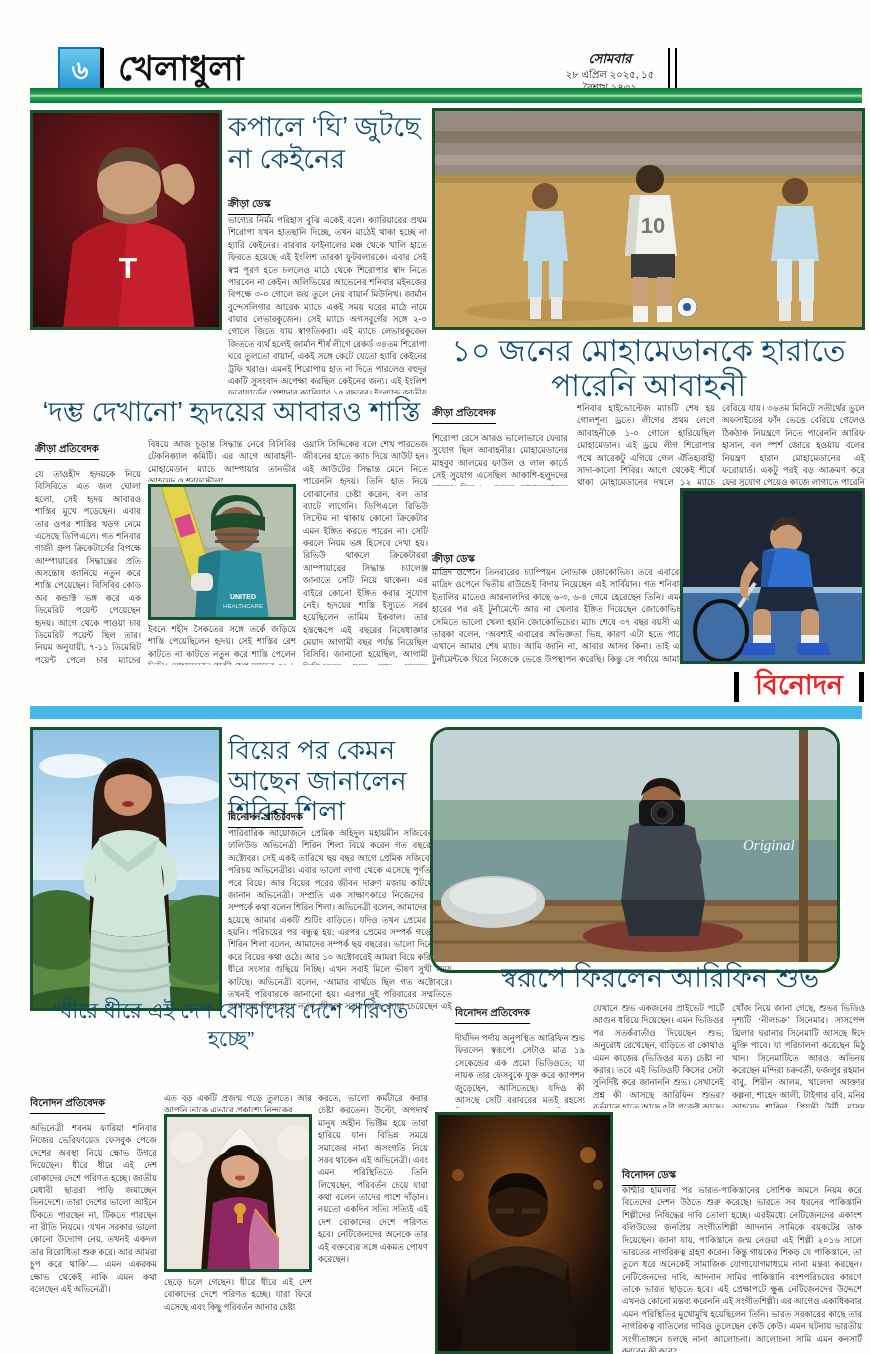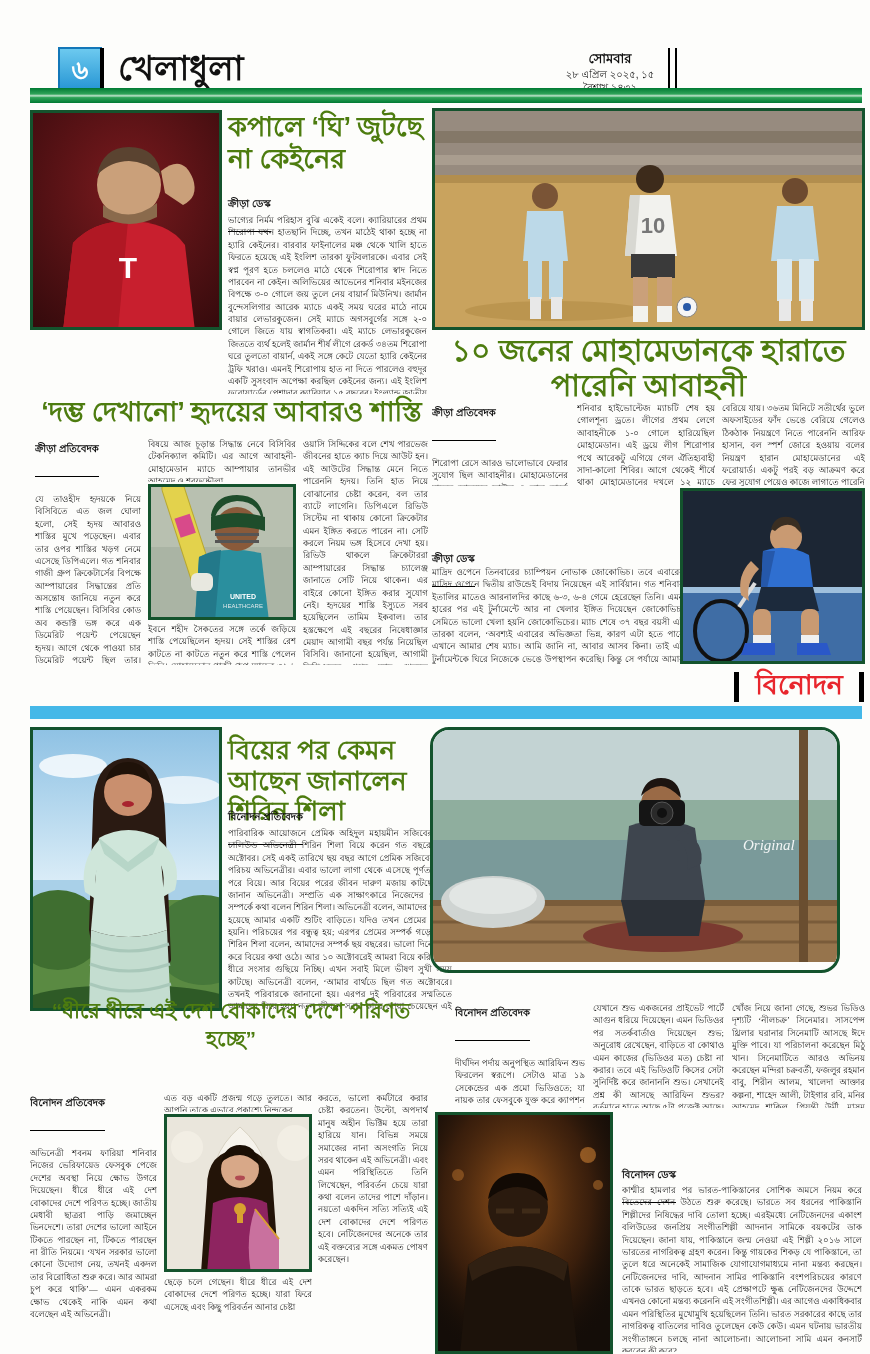--- a/index.html
+++ b/index.html
@@ -6,35 +6,35 @@
   .page{position:relative;width:870px;height:1354px;margin:0 auto;background:#fdfdfb;
         font-family:"Liberation Sans","DejaVu Sans",sans-serif;color:#111;overflow:hidden;}
   .abs{position:absolute;}
   
   .pageno{left:58px;top:47px;width:40px;height:46px;background:linear-gradient(180deg,#6cc9ef,#1e8fd0);
           border:2px solid #1377b8;display:flex;align-items:center;justify-content:center;
           color:#fff;font-size:26px;font-weight:bold;}
   .section-title{left:100px;top:48px;height:44px;border-left:4px solid #000;padding-left:14px;
           font-size:34px;font-weight:bold;display:flex;align-items:center;}
   .dateblock{left:560px;top:50px;width:100px;text-align:center;line-height:1.35;}
-  .dateblock .day{font-weight:bold;font-size:13px;}
+  .dateblock .day{font-weight:bold;font-size:13px;font-style:italic;}
   .dateblock .date{font-size:10px;}
   .hdr-div{left:668px;top:48px;width:5px;height:42px;border-left:2px solid #000;border-right:2px solid #000;}
   .masthead{left:688px;top:44px;width:176px;}
   .masthead-row{display:flex;align-items:center;justify-content:center;gap:2px;}
   .masthead-txt{font-size:28px;font-weight:bold;letter-spacing:-1px;}
   .masthead-bar{height:4px;background:#000;width:60%;margin-top:1px;display:inline-block;vertical-align:middle;}
   .tagline{font-size:9px;text-align:right;margin-top:0;}
   .greenbar{left:30px;top:88px;width:832px;height:15px;
       background:linear-gradient(180deg,#007a33,#2ea358 40%,#bfe3cb 52%,#2ea358 64%,#007a33);}
   .bluebar{left:30px;top:706px;width:832px;height:13px;background:#45b8e8;}
   
-  .headline{font-weight:bold;color:#4d7c0f;line-height:1.18;}
+  .headline{font-weight:normal;color:#0c4a6e;line-height:1.18;}
   .byline{font-weight:bold;font-size:10px;border-bottom:1.5px solid #000;display:inline-block;
-          padding-bottom:18px;margin-bottom:16px;}
+          padding-bottom:1px;margin-bottom:8px;}
   .body-text{font-size:8.6px;line-height:1.44;text-align:justify;overflow:hidden;
              font-family:"Liberation Serif","DejaVu Serif",serif;color:#191919;}
   .col{position:absolute;overflow:hidden;}
   .photo{position:absolute;overflow:hidden;border:3px solid #14532d;box-sizing:border-box;}
   .photo svg{display:block;}
   .ent-label{left:688px;top:664px;width:176px;display:flex;align-items:center;justify-content:flex-end;gap:16px;}
   .ent-label .bar{width:5px;height:30px;background:#000;}
   .ent-label .txt{color:#e8262d;font-size:27px;font-weight:bold;}
   .center{text-align:center;}
   .wm{position:absolute;color:rgba(255,255,255,.85);font-style:italic;font-size:15px;
@@ -256,20 +256,21 @@
       <path d="M208 66 Q212 48 228 48 Q246 48 248 68 Q236 56 228 56 Q218 56 208 66Z" fill="#1c1410"></path>
       <rect x="206" y="70" width="46" height="26" rx="5" fill="#151515"></rect>
       <circle cx="229" cy="83" r="11" fill="#2a2a2a" stroke="#555"></circle>
       <circle cx="229" cy="83" r="5" fill="#111"></circle>
       <path d="M188 170 L272 170 L266 206 L196 206 Z" fill="#2c3138"></path>
       <path d="M250 100 Q272 112 268 134 L254 140 Q258 118 242 108Z" fill="#3e454e"></path>
       <text class="wm" x="310" y="120" font-size="16" font-style="italic" fill="rgba(255,255,255,.9)" font-family="Liberation Serif, serif">Original</text>
     </svg>
   </div>
 
+  <div class="abs headline center" style="left:455px;top:963px;width:410px;font-size:27px;">স্বরূপে ফিরলেন আরিফিন শুভ</div>
   <div class="col" style="left:455px;top:1002px;width:130px;height:106px;">
     <span class="byline">বিনোদন প্রতিবেদক</span>
     <div class="body-text" style="height:84px;">দীর্ঘদিন পর্দায় অনুপস্থিত আরিফিন শুভ ফিরলেন স্বরূপে। সেটাও মাত্র ১৯ সেকেন্ডের এক প্রমো ভিডিওতে; যা নায়ক তার ফেসবুকে যুক্ত করে ক্যাপশন জুড়েছেন, আসিতেছে। যদিও কী আসছে সেটি বরাবরের মতই রহস্যে ঘিরে রেখেছেন ঢাকাই সিনেমার জনপ্রিয় এই চিত্রনায়ক। শুভর সেই ১৯ সেকেন্ডের প্রমোতে দেখা গেছে, নৃশংসে এক নির্যাতনের দৃশ্য।</div>
   </div>
   <div class="col body-text" style="left:593px;top:1002px;width:131px;height:106px;">যেখানে শুভ একজনের প্রাইভেট পার্টে আগুন ধরিয়ে দিয়েছেন। এমন ভিডিওর পর সতর্কবার্তাও দিয়েছেন শুভ; অনুরোধ রেখেছেন, বাড়িতে বা কোথাও এমন কাজের (ভিডিওর মত) চেষ্টা না করার। তবে এই ভিডিওটি কিসের সেটা সুনির্দিষ্ট করে জানাননি শুভ। সেখানেই প্রশ্ন কী আসছে আরিফিন শুভর? বর্তমানে হাতে আছে ৫টা প্রজেক্ট আছে। সনি লিভের ‘জ্যাজ সিটি’, চরকির ‘লুহ’, ‘ঠিকানা বাংলাদেশ’, ‘নীলচক্র’ আর ‘নূর’ সিনেমা। তবে</div>
   <div class="col body-text" style="left:732px;top:1002px;width:133px;height:106px;">খোঁজ নিয়ে জানা গেছে, শুভর ভিডিও দৃশ্যটি ‘নীলচক্র’ সিনেমার। সাসপেন্স থ্রিলার ঘরানার সিনেমাটি আসছে ঈদে মুক্তি পাবে। যা পরিচালনা করেছেন মিঠু খান। সিনেমাটিতে আরও অভিনয় করেছেন মন্দিরা চক্রবর্তী, ফজলুর রহমান বাবু, শিরীন আলম, খালেদা আক্তার কল্পনা, শাহেদ আলী, টাইগার রবি, মনির আহমেদ শাকিল, প্রিয়ন্তী উর্মী, মাসুম রেজওয়ান প্রমুখ। আরিফিন শুভ বর্তমানে মুম্বাইয়ে অবস্থান করছেন।</div>
 
   <div class="abs headline center" style="left:30px;top:997px;width:402px;font-size:21px;line-height:1.35;">“ধীরে ধীরে এই দেশ বোকাদের দেশে পরিণত হচ্ছে”</div>
   <div class="col" style="left:30px;top:1092px;width:127px;height:262px;">
     <span class="byline">বিনোদন প্রতিবেদক</span>

